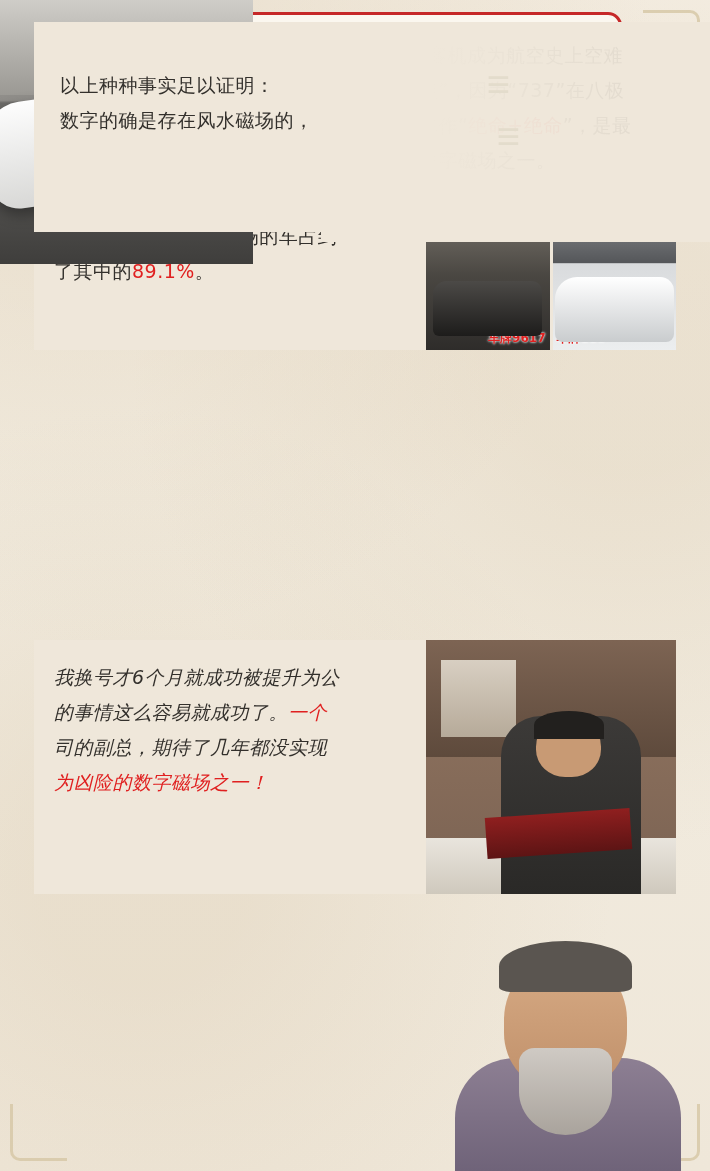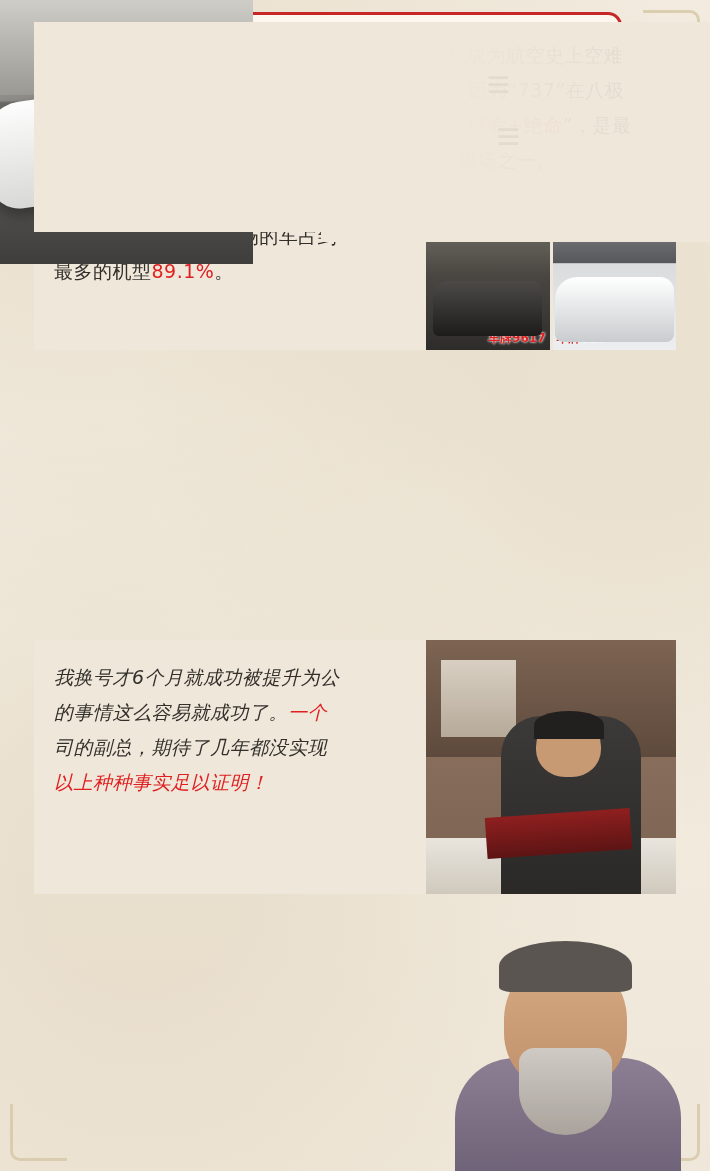--- a/index.html
+++ b/index.html
@@ -169,21 +169,21 @@
   <div class="title-wrap">
     <div class="title-text">数字能量对我们影响有多大</div>
   </div>
 
   <div class="card" id="block1">
     <div class="text txt" id="b1text">
         <div><span>一项来自权威机构的证明：</span></div>
         <div><span>近几年发生的</span><span class="red">12万</span><span>起事故的车辆</span></div>
         <div><span>中，车牌号码含有“</span><span class="red">绝命、祸害、</span></div>
         <div><span class="red">五鬼</span><span>”等负能量数字磁场的车占到</span></div>
-        <div><span>最多的机型</span><span class="red">89.1%</span><span>。</span></div>
+        <div><span>了其中的</span><span class="red">89.1%</span><span>。</span></div>
       </div>
     <div class="photos">
       <div class="photo p-crash1">
         <span class="plate">车牌718</span>
       </div>
       <div class="photo p-crash2">
         <span class="plate">车牌5906</span>
       </div>
       <div class="photo p-audi">
         <span class="plate r">车牌9617</span>
@@ -209,38 +209,40 @@
           <div><span>为凶险的数字磁场之一。</span></div>
         </div>
     </div>
   </div>
 
   <div class="card" id="block3">
     <div class="text txt" id="b3text">
         <div><span>我换号才6个月就成功被提升为公</span></div>
         <div><span>的事情这么容易就成功了。</span><span class="red">一个</span></div>
         <div><span>司的副总，期待了几年都没实现</span></div>
-        <div><span class="red">以上种种事实足以证明！</span></div>
+        <div><span class="red">为凶险的数字磁场之一！</span></div>
       </div>
     <div class="photo-r">
       <div class="wall"></div>
       <div class="win"></div>
       <div class="desk"></div>
       <div class="person"></div>
       <div class="head"></div>
       <div class="hair"></div>
       <div class="book"></div>
     </div>
   </div>
 
   <div id="block4">
     <div class="pane">
       <div class="glyph g1">≡</div>
       <div class="glyph g2">≡</div>
       <div class="text txt" id="b4text">
+          <div><span>以上种种事实足以证明：</span></div>
+          <div><span>数字的确是存在风水磁场的，</span></div>
         </div>
     </div>
     <div class="elder">
       <div class="body"></div>
       <div class="neck"></div>
       <div class="face"></div>
       <div class="hair"></div>
       <div class="beard"></div>
     </div>
   </div>

